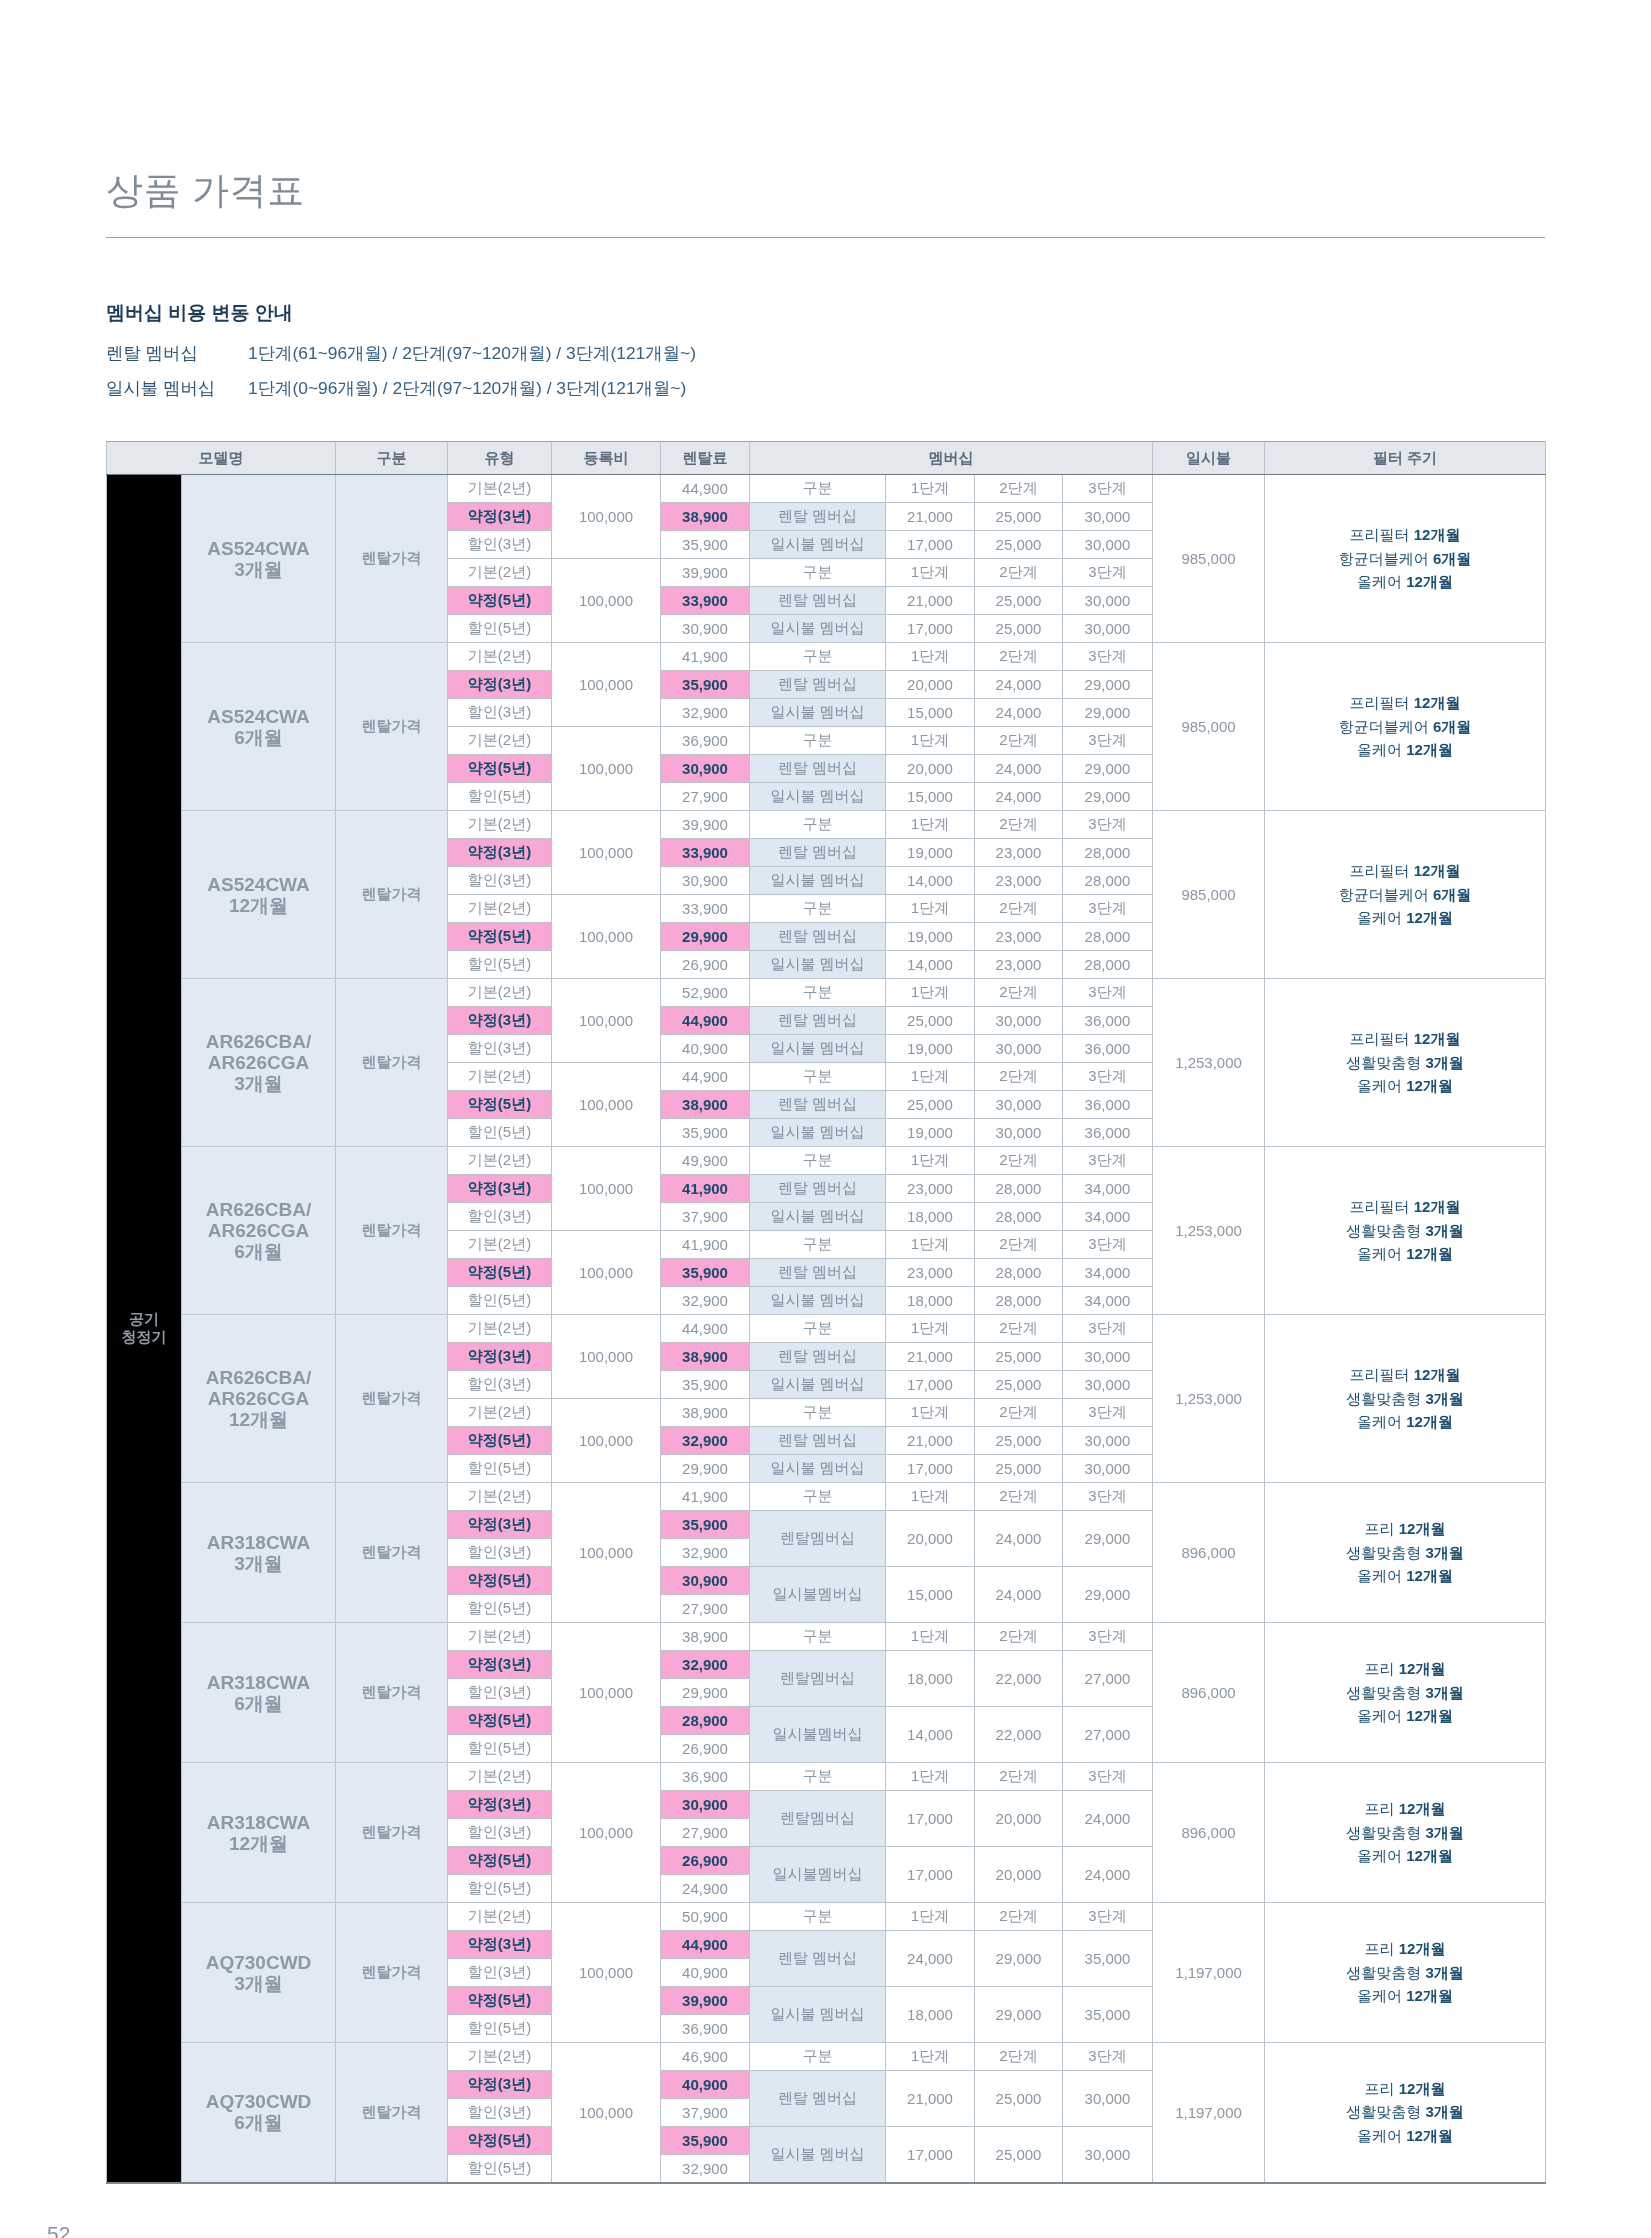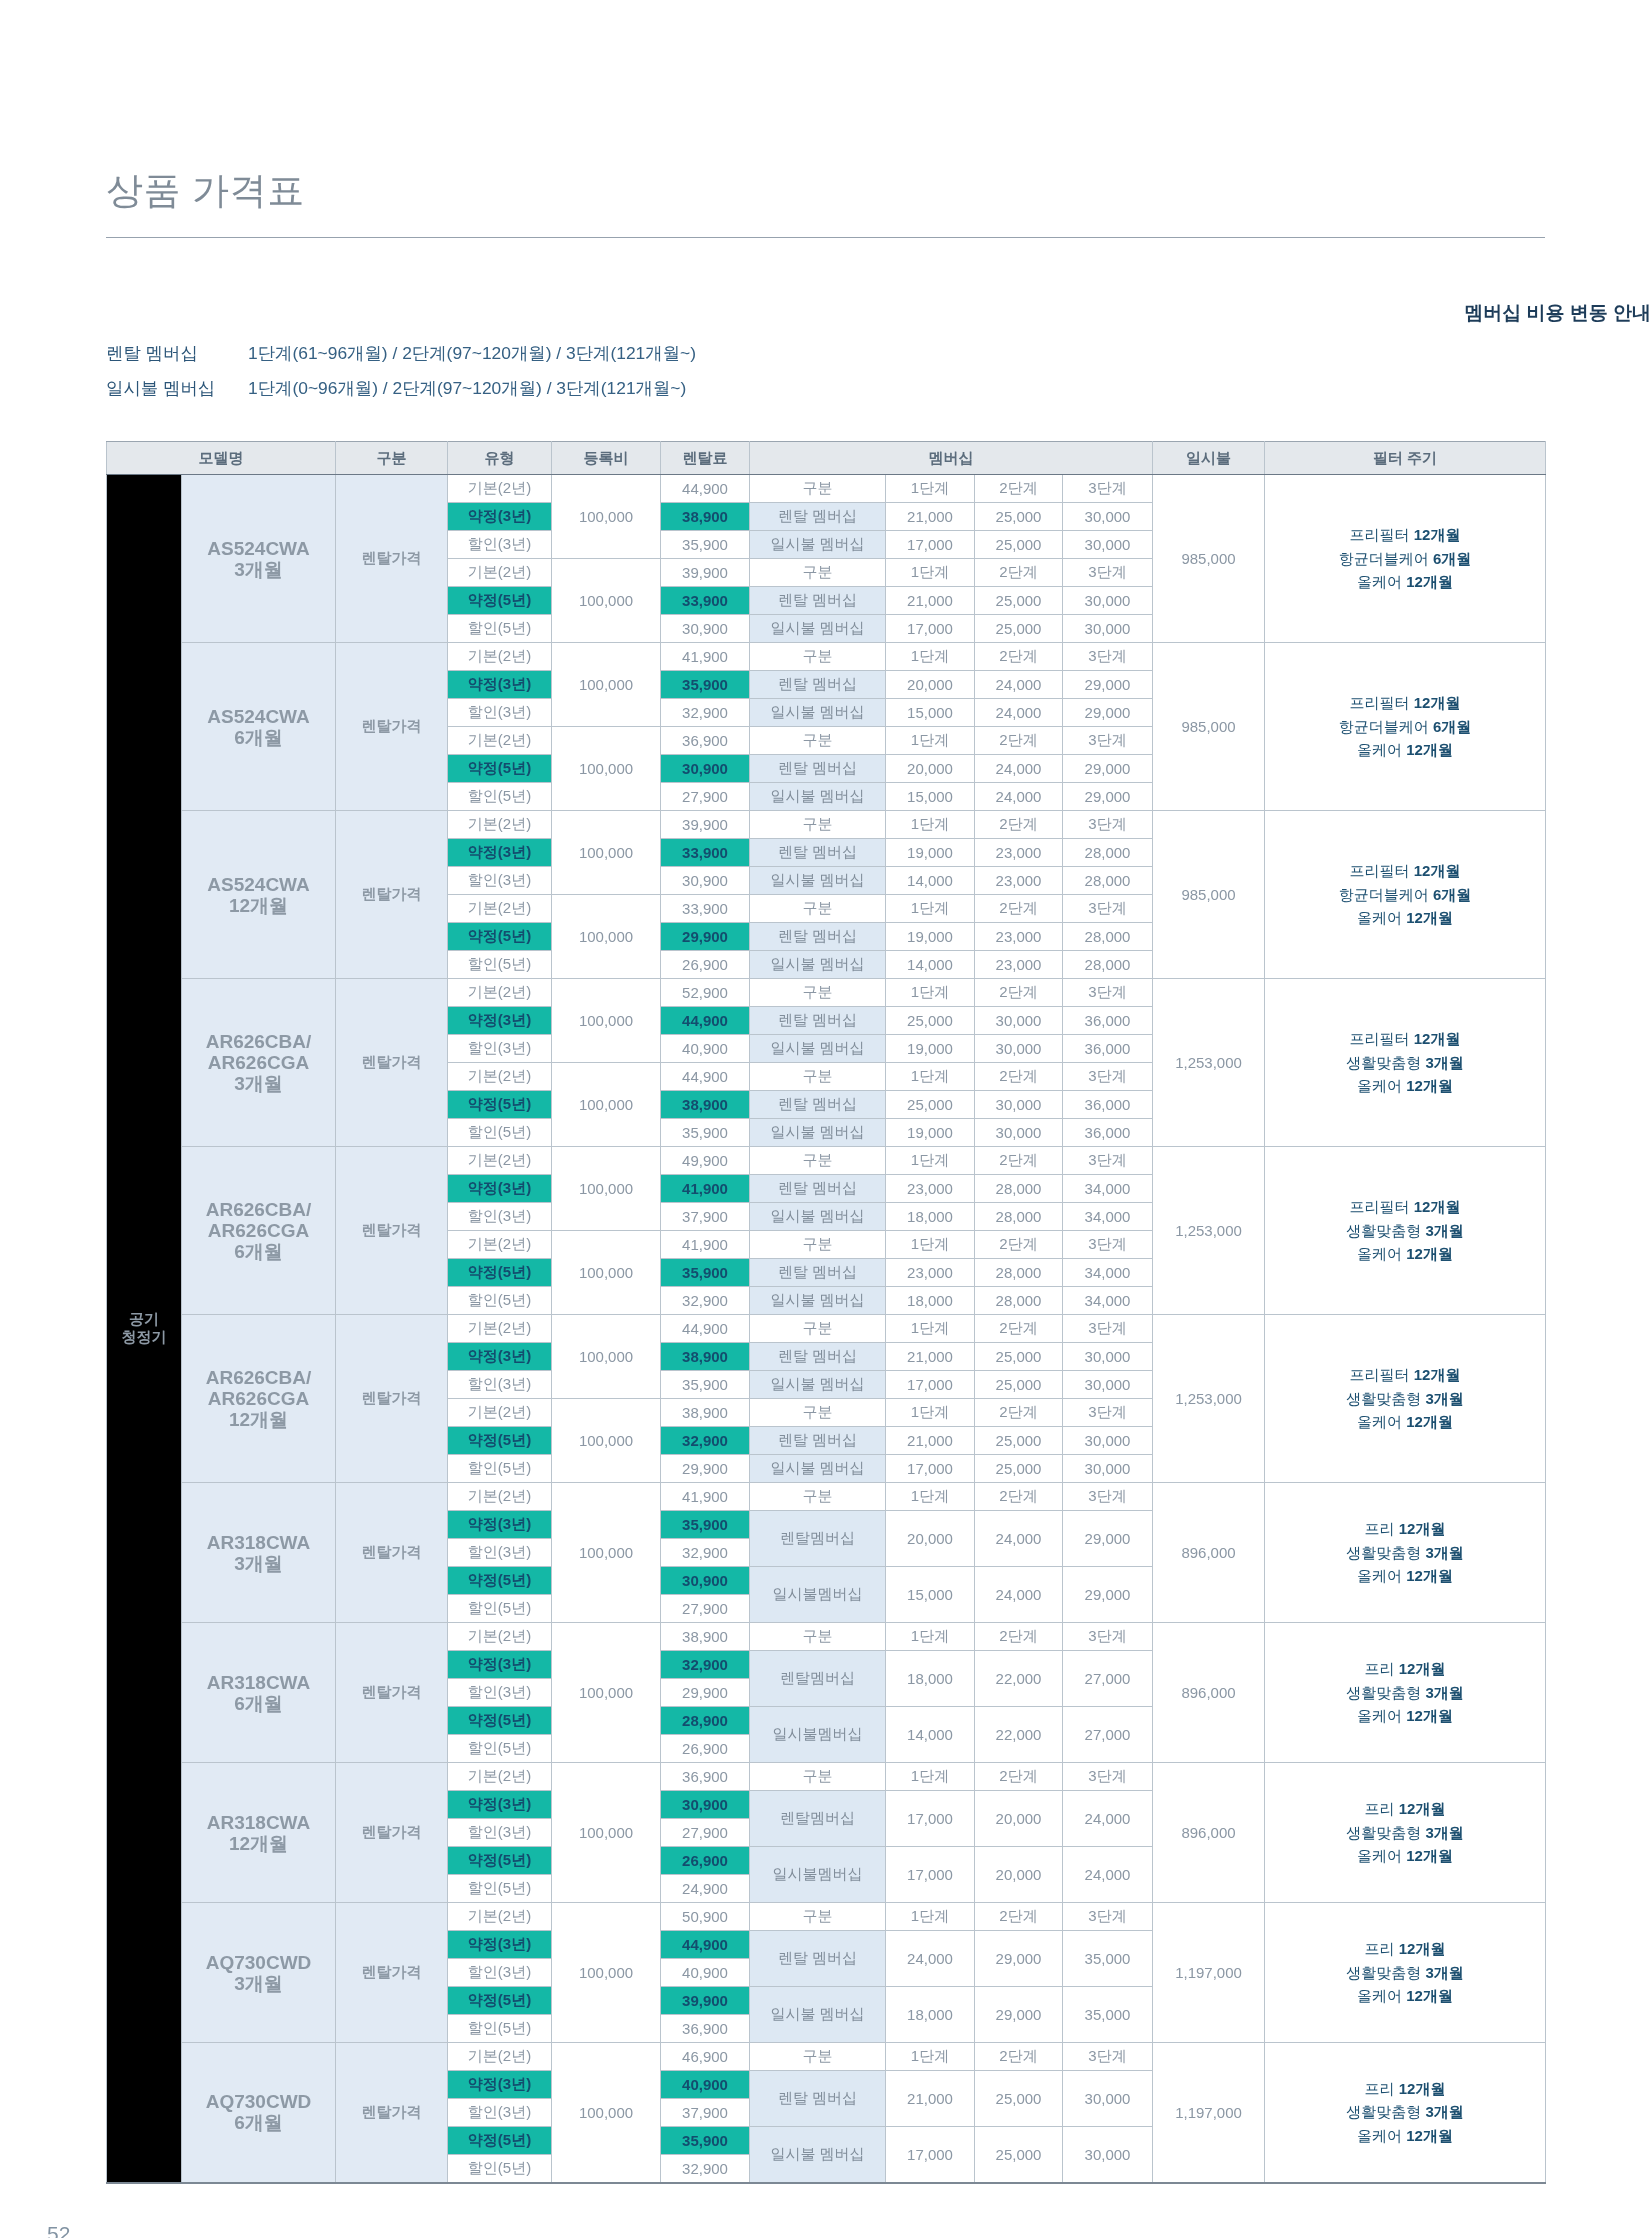--- a/index.html
+++ b/index.html
@@ -3,21 +3,21 @@
 <meta charset="utf-8">
 <style>
   html,body{margin:0;padding:0;background:#ffffff;}
   .page{
     position:relative;width:1651px;height:2239px;background:#ffffff;
     font-family:"Liberation Sans","DejaVu Sans",sans-serif;overflow:hidden;margin-top:48px;
   }
   .title{margin:118px 0 0 106px;font-size:37px;letter-spacing:0.6px;color:#7f8b97;font-weight:400;}
   .rule{margin:21px 106px 0 106px;border:none;border-top:1.2px solid #97a2ae;height:0;}
   .notice{margin:62px 0 0 106px;}
-  .notice-heading{font-size:19px;font-weight:700;color:#1d3c59;margin-bottom:15px;text-align:right;}
+  .notice-heading{font-size:19px;font-weight:700;color:#1d3c59;margin-bottom:15px;}
   .notice-row{display:flex;font-size:17.4px;margin-top:10px;line-height:25px;}
   .notice-row .nlabel{width:142px;color:#2b5578;}
   .notice-row .ntext{color:#356083;}
   table.price{
     margin:40px 0 0 106px;border-collapse:collapse;table-layout:fixed;
     width:1439px;font-size:15px;color:#8b97a4;
     border-bottom:2.5px solid #7c8894;
   }
   table.price th, table.price td{border:0.6px solid #bac4cd;text-align:center;vertical-align:middle;padding:0;}
   table.price thead th{
@@ -26,21 +26,21 @@
   }
   table.price tbody tr{height:28px;}
   tr.block-start td{border-top:1.9px solid #8a96a2;}
   tr.group-start td{border-top:1.2px solid #8a96a2;}
   td.strip{background:#000000;color:#8d99a5;white-space:pre-line;line-height:18.6px;font-weight:bold;}
   td.blue{background:#e1eaf4;}
   td.model{font-weight:700;color:#8d99a5;font-size:19px;white-space:pre-line;line-height:21px;}
   td.gubun{font-weight:700;color:#8d99a5;}
   td.type,td.rental,td.regfee,td.stage,td.mem-val,td.lump{background:#ffffff;}
   td.mem-label{background:#dde8f3;color:#808d9a;}
-  td.emph{border:1.2px solid #5f6e7d;color:#134d6e;font-weight:700;background:#14b8a6;}
+  td.emph{border:1.2px solid #5f6e7d;color:#134d6e;font-weight:700;background:#f9a8d4;}
   td.filter{text-align:left;padding-left:16px;color:#1c4f70;line-height:23.6px;background:#ffffff;}
   td.filter .fper{font-weight:700;}
   .footnote{margin:21px 0 0 108px;font-size:13px;color:#8d98a4;}
   .page-num{position:absolute;left:47px;top:2174px;font-size:21px;color:#8293a3;}
 </style>
 </head>
 <body>
 
 <div class="page">
   <div class="title">상품 가격표</div>

